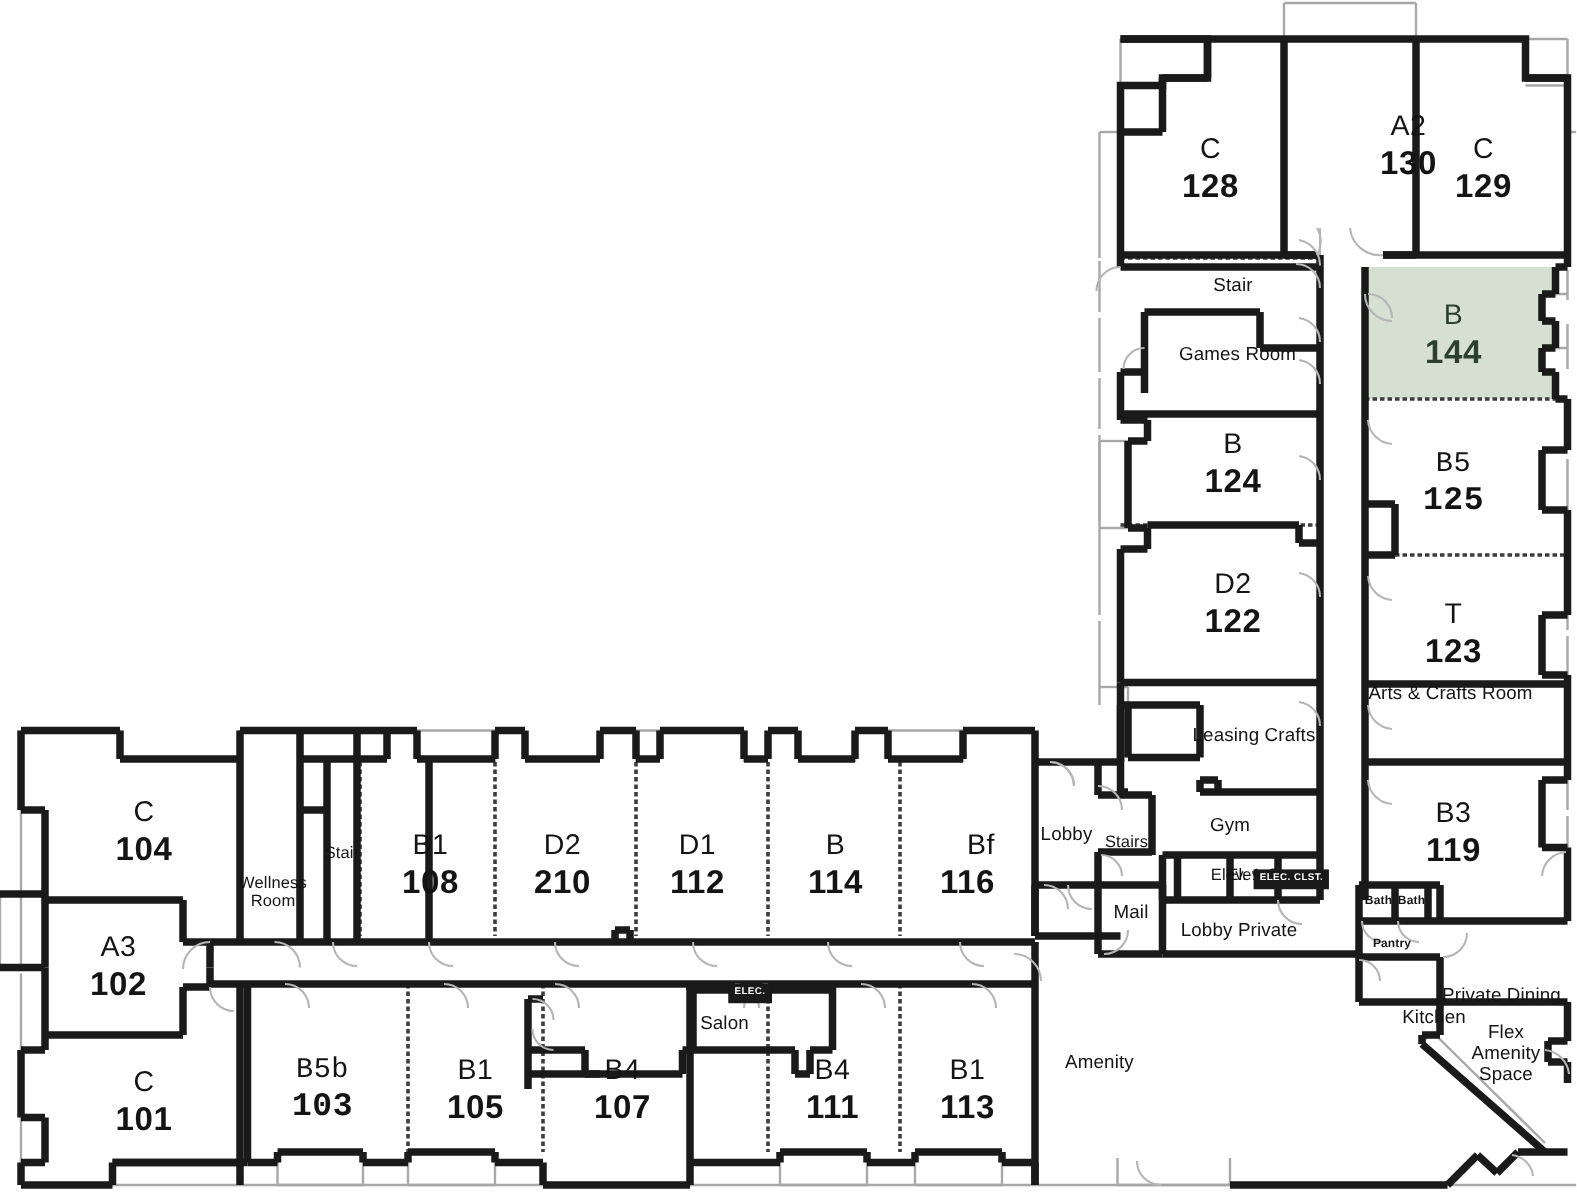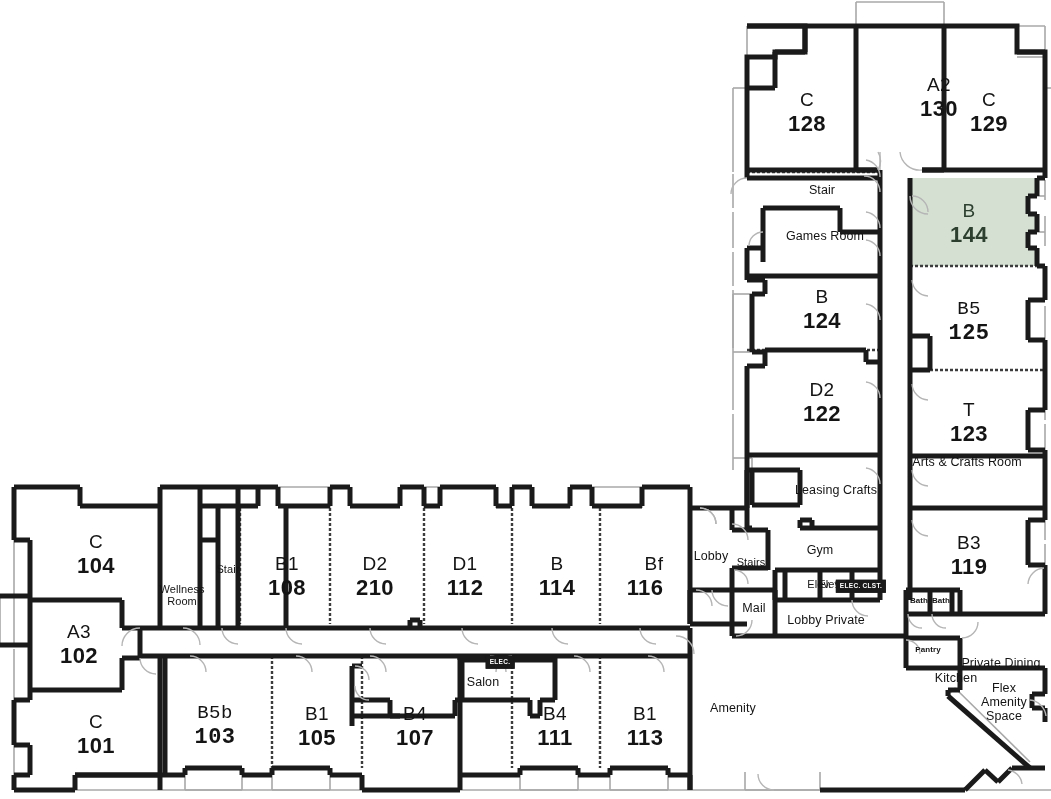--- a/index.html
+++ b/index.html
@@ -616,21 +616,21 @@
       <div class="lbl room" style="left: 836px; top: 490px;">Leasing Crafts</div>
       <div class="lbl room" style="left: 820px; top: 550px;">Gym</div>
       <div class="lbl room" style="left: 711px; top: 556px;">Lobby</div>
       <div class="lbl room small" style="left: 751px; top: 562px;">Stairs</div>
       <div class="lbl room" style="left: 754px; top: 608px;">Mail</div>
       <div class="lbl room small" style="left: 824px; top: 584px;">Elev. 1</div>
       <div class="lbl room small" style="left: 835px; top: 584px;">Elev. 2</div>
       <div class="lbl room" style="left: 826px; top: 620px;">Lobby Private</div>
       <div class="lbl room tiny" style="left: 919px; top: 601px;">Bath</div>
       <div class="lbl room tiny" style="left: 941px; top: 601px;">Bath</div>
-      <div class="lbl room tiny" style="left: 928px; top: 650px;">Pantry</div>
+      <div class="lbl room tiny" style="left: 928px; top: 630px;">Pantry</div>
       <div class="lbl room" style="left: 1001px; top: 643px; margin-top: 20px;">Private Dining</div>
       <div class="lbl room" style="left: 934px; top: 678px; padding-left: 44px;">Kitchen</div>
       <div class="lbl room wrap" style="left: 1004px; top: 702px;">Flex Amenity Space</div>
       <div class="lbl room" style="left: 733px; top: 708px;">Amenity</div>
       <div class="lbl room small wrap2" style="left: 182px; top: 595px;">Wellness Room</div>
       <div class="lbl room small" style="left: 228px; top: 569px;">Stair</div>
       <div class="lbl room" style="left: 483px; top: 682px;">Salon</div>
     </div>
   <div id="elec-labels">
       <div class="elecbox" style="left: 861px; top: 586px;">ELEC. CLST.</div>

